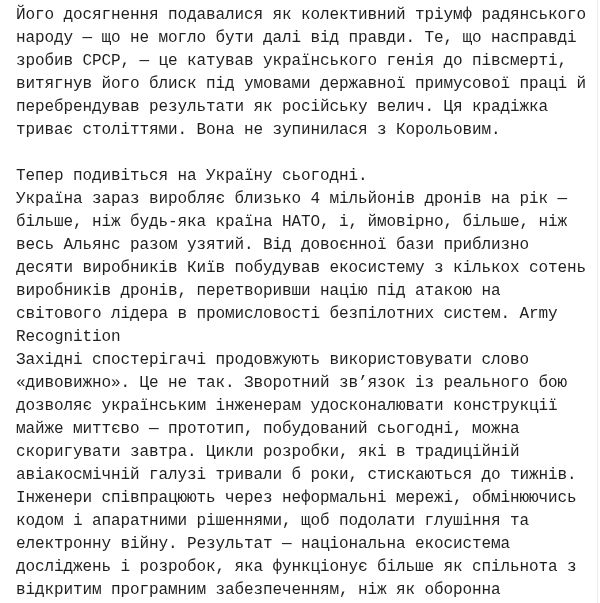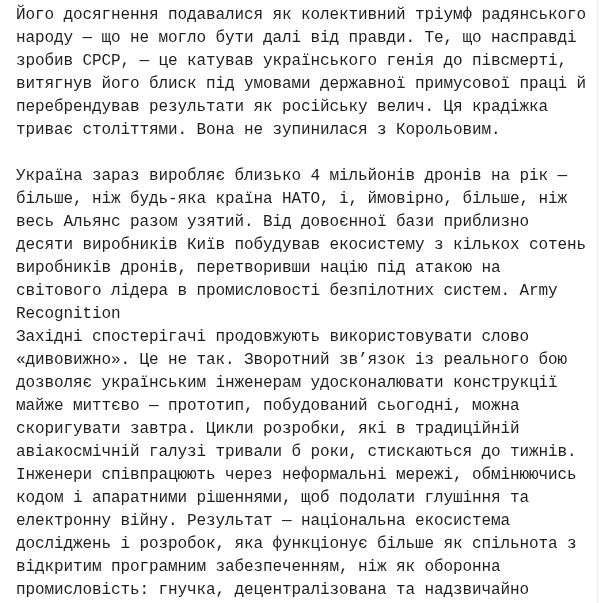--- a/index.html
+++ b/index.html
@@ -39,17 +39,18 @@
       height: 603px;
       background: #ececec;
     }
   </style>
 </head>
 <body>
 
 <div class="article">
   <p>Його досягнення подавалися як колективний тріумф радянського народу — що не могло бути далі від правди. Те, що насправді зробив СРСР, — це катував українського генія до півсмерті, витягнув його блиск під умовами державної примусової праці й перебрендував результати як російську велич. Ця крадіжка триває століттями. Вона не зупинилася з Корольовим.</p>
   <div class="gap"></div>
+  <p>Тепер подивіться на Україну сьогодні.</p>
   <p><span>Україна зараз виробляє близько 4 мільйонів дронів на рік — більше, ніж будь-яка країна НАТО, і, ймовірно, більше, ніж весь Альянс разом узятий. Від довоєнної бази приблизно десяти виробників Київ побудував екосистему з кількох сотень виробників дронів, перетворивши націю під атакою на світового лідера в промисловості безпілотних систем.</span> <span>Army Recognition</span></p>
   <p>Західні спостерігачі продовжують використовувати слово «дивовижно». Це не так. Зворотний зв’язок із реального бою дозволяє українським інженерам удосконалювати конструкції майже миттєво — прототип, побудований сьогодні, можна скоригувати завтра. Цикли розробки, які в традиційній авіакосмічній галузі тривали б роки, стискаються до тижнів. Інженери співпрацюють через неформальні мережі, обмінюючись кодом і апаратними рішеннями, щоб подолати глушіння та електронну війну. Результат — національна екосистема досліджень і розробок, яка функціонує більше як спільнота з відкритим програмним забезпеченням, ніж як оборонна промисловість: гнучка, децентралізована та надзвичайно ефективна.</p>
 </div>
 
 <div class="edge-line"></div>
 
 </body></html>

